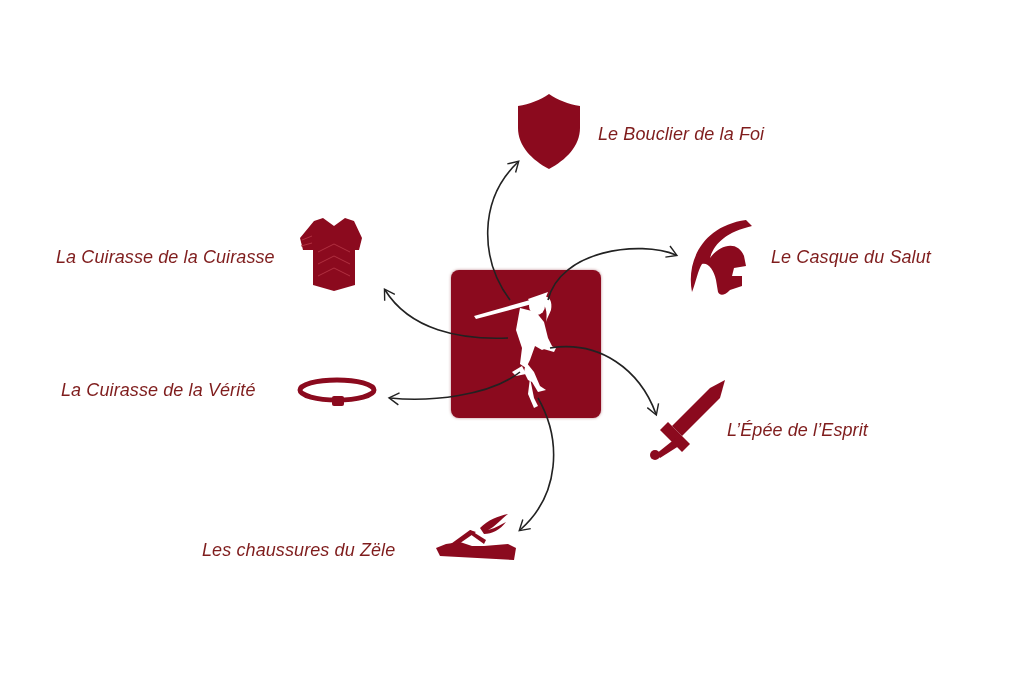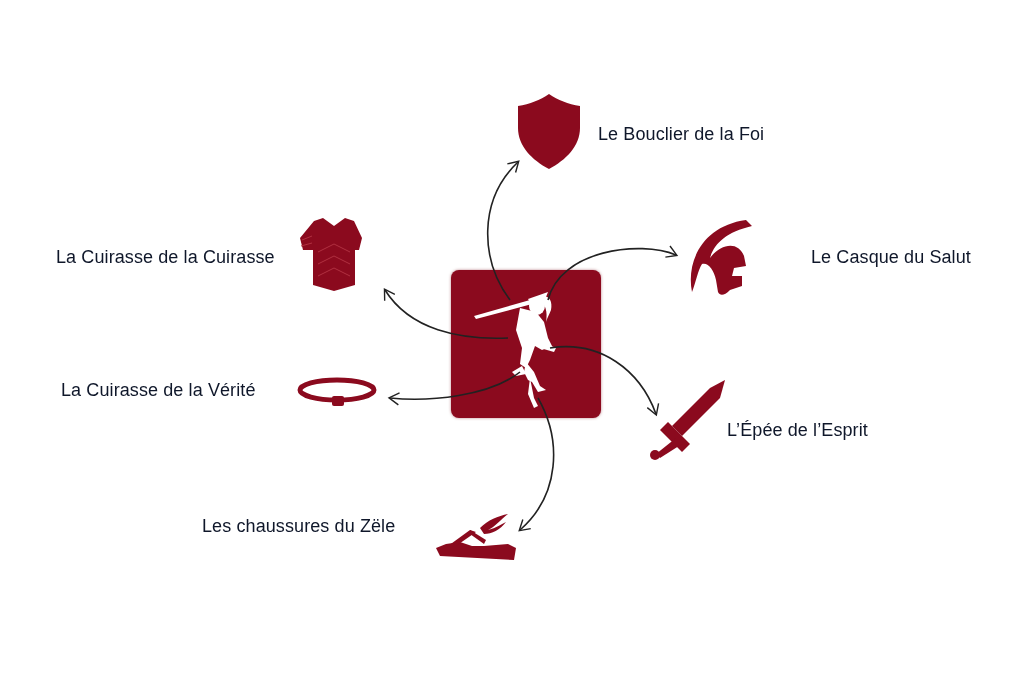--- a/index.html
+++ b/index.html
@@ -1,20 +1,20 @@
 <!DOCTYPE html>
 <html><head>
 <meta charset="utf-8">
 <style>
   html, body { margin: 0; padding: 0; background: #ffffff; }
   body { width: 1024px; height: 683px; position: relative; overflow: hidden;
          font-family: "Liberation Sans", "DejaVu Sans", sans-serif; }
   .canvas { position: absolute; left: 0; top: 0; width: 1024px; height: 683px; }
-  .label { position: absolute; font-size: 18px; color: #0f172a; white-space: nowrap;
-           font-family: "Liberation Sans", "DejaVu Sans", sans-serif; letter-spacing: 0.1px; }
+  .label { position: absolute; font-size: 18px; color: #7f1d1d; white-space: nowrap;
+           font-family: "Liberation Sans", "DejaVu Sans", sans-serif; letter-spacing: 0.1px; font-style: italic; }
   .center-box { position: absolute; left: 451px; top: 270px; width: 150px; height: 148px;
                 border-radius: 8px; box-shadow: 0 0 3px rgba(120,0,20,0.5); }
   svg.overlay { position: absolute; left: 0; top: 0; }
 </style>
 </head>
 <body>
 
 <div class="canvas">
 
   <div class="center-box" style="background:#8B0A1E;"></div>
@@ -90,17 +90,17 @@
     <g>
       <path d="M436,548 L440,556 L514,560 L516,548 L508,544 L484,546 L472,546 L460,542 L446,544 Z" fill="#8B0A1E"></path>
       <path d="M448,546 L470,530 L476,532 L456,546 Z" fill="#8B0A1E"></path>
       <path d="M470,530 L486,540 L484,544 L470,534 Z" fill="#8B0A1E"></path>
       <path d="M480,528 C488,520 498,516 508,514 C500,520 496,526 488,530 C496,528 502,524 506,522 C500,530 492,534 484,534 Z" fill="#8B0A1E"></path>
     </g>
   </svg>
 
   <div class="label" style="left:598px; top:124px;">Le Bouclier de la Foi</div>
   <div class="label" style="left:56px; top:247px;">La Cuirasse de la Cuirasse</div>
-  <div class="label" style="left:771px; top:247px;margin-left:40px;">Le Casque du Salut</div>
+  <div class="label" style="left:771px; top:247px;">Le Casque du Salut</div>
   <div class="label" style="left:61px; top:380px;">La Cuirasse de la Vérité</div>
   <div class="label" style="left:727px; top:420px;">L’Épée de l’Esprit</div>
-  <div class="label" style="left:202px; top:516px;text-align:right;">Les chaussures du Zële</div>
+  <div class="label" style="left:202px; top:540px;text-align:right;">Les chaussures du Zële</div>
 </div>
 
 </body></html>

